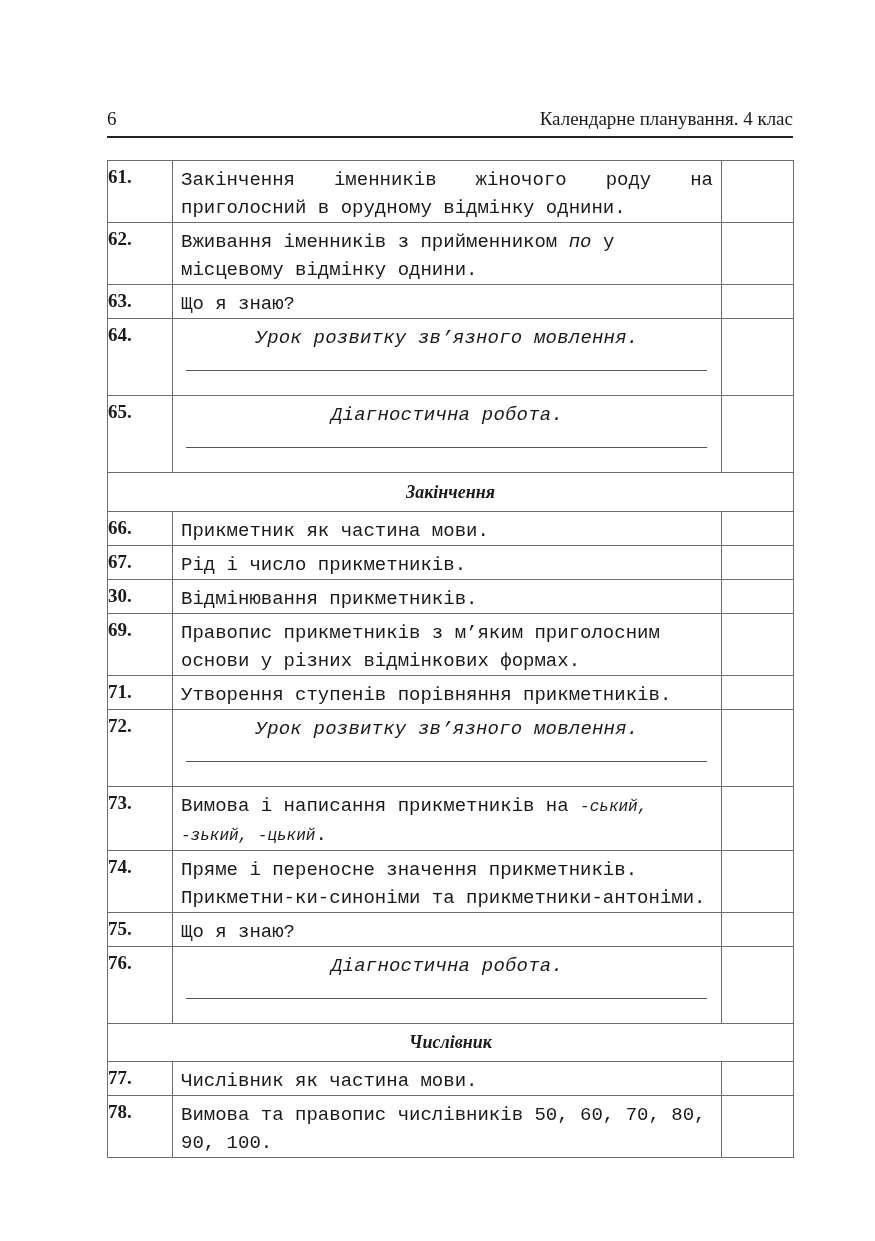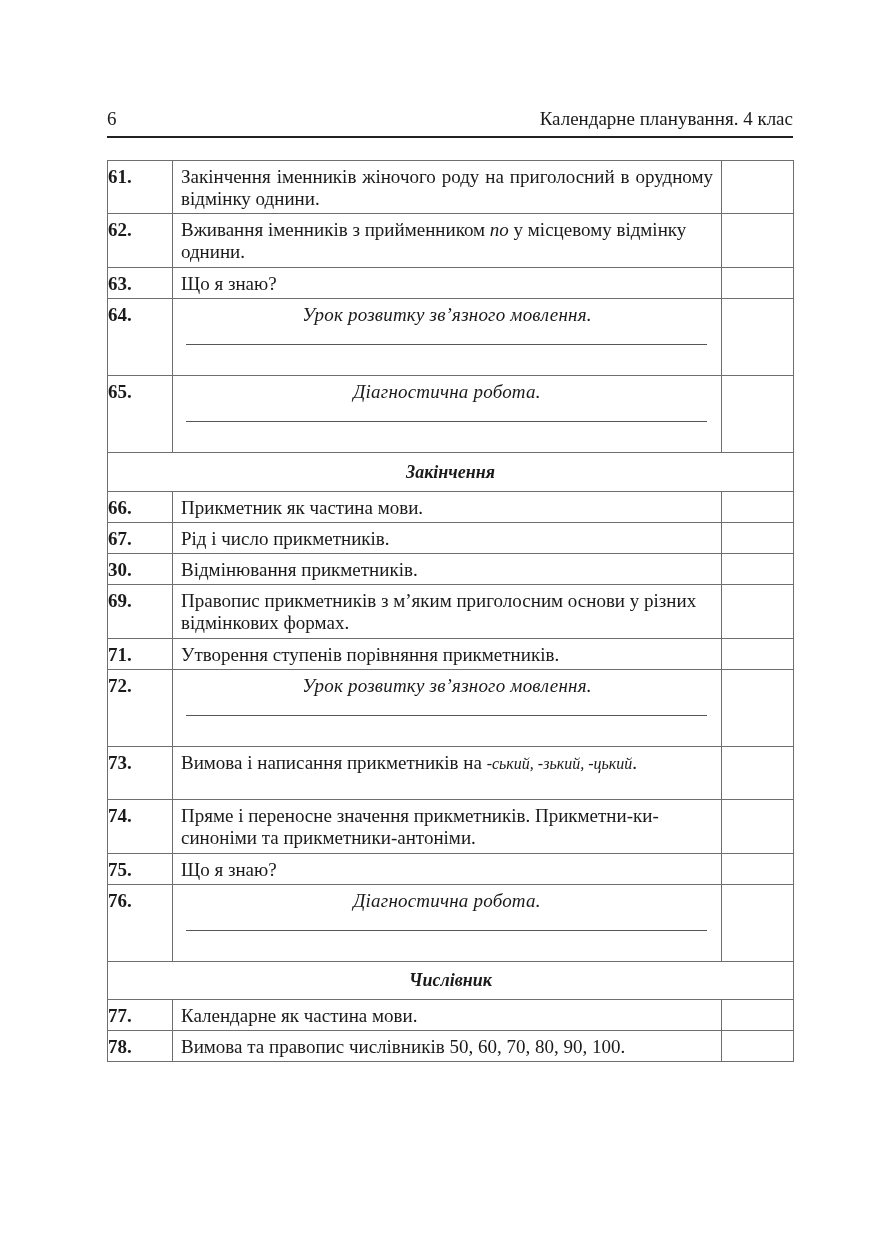--- a/index.html
+++ b/index.html
@@ -7,21 +7,21 @@
          font-family:"Liberation Serif", "DejaVu Serif", serif; color:#1a1a1a; }
   .header { position:absolute; left:107px; top:104px; width:686px; height:30px; }
   .page-num { position:absolute; left:0; top:4px; font-size:19px; }
   .running-title { position:absolute; right:0; top:4px; font-size:19px;text-align:right; }
   .header-rule { position:absolute; left:107px; top:136px; width:686px; height:2px; background:#222; }
   table.plan { position:absolute; left:107px; top:160px; width:686px;
                border-collapse:collapse; table-layout:fixed; }
   table.plan td { border:1.5px solid #6e6e6e; padding:0; vertical-align:top; }
   col.c-num { width:65px; } col.c-topic { width:549px; } col.c-date { width:72px; }
   .num { font-weight:bold; font-size:19px; padding-top:5px !important; }
-  .topic { font-size:19px; line-height:22px; padding:5px 8px 0 8px !important; }
+  .topic { font-size:19px; line-height:28px; padding:5px 8px 0 8px !important;font-family:Liberation Mono, monospace; }
   .topic.just { text-align:justify; text-align-last:left; }
   .it { font-style:italic;text-align:center; }
   .fill-line { margin:18px 6px 0 5px; height:0; border-top:1.5px solid #555; }
   .section { text-align:center; font-weight:bold; font-style:italic; font-size:18px;
              vertical-align:middle !important; }
   .letter { letter-spacing:0.2px; }
 </style>
 </head>
 <body>
 
@@ -145,21 +145,21 @@
       </td>
       <td></td>
     </tr>
 
     <tr style="height:38px">
       <td colspan="3" class="section">Числівник</td>
     </tr>
 
     <tr style="height:31px">
       <td class="num">77.</td>
-      <td class="topic">Календарне як частина мови.</td>
+      <td class="topic">Числівник як частина мови.</td>
       <td></td>
     </tr>
 
     <tr style="height:31px">
       <td class="num">78.</td>
       <td class="topic">Вимова та правопис числівників 50, 60, 70, 80, 90, 100.</td>
       <td></td>
     </tr>
   </tbody>
 </table>

